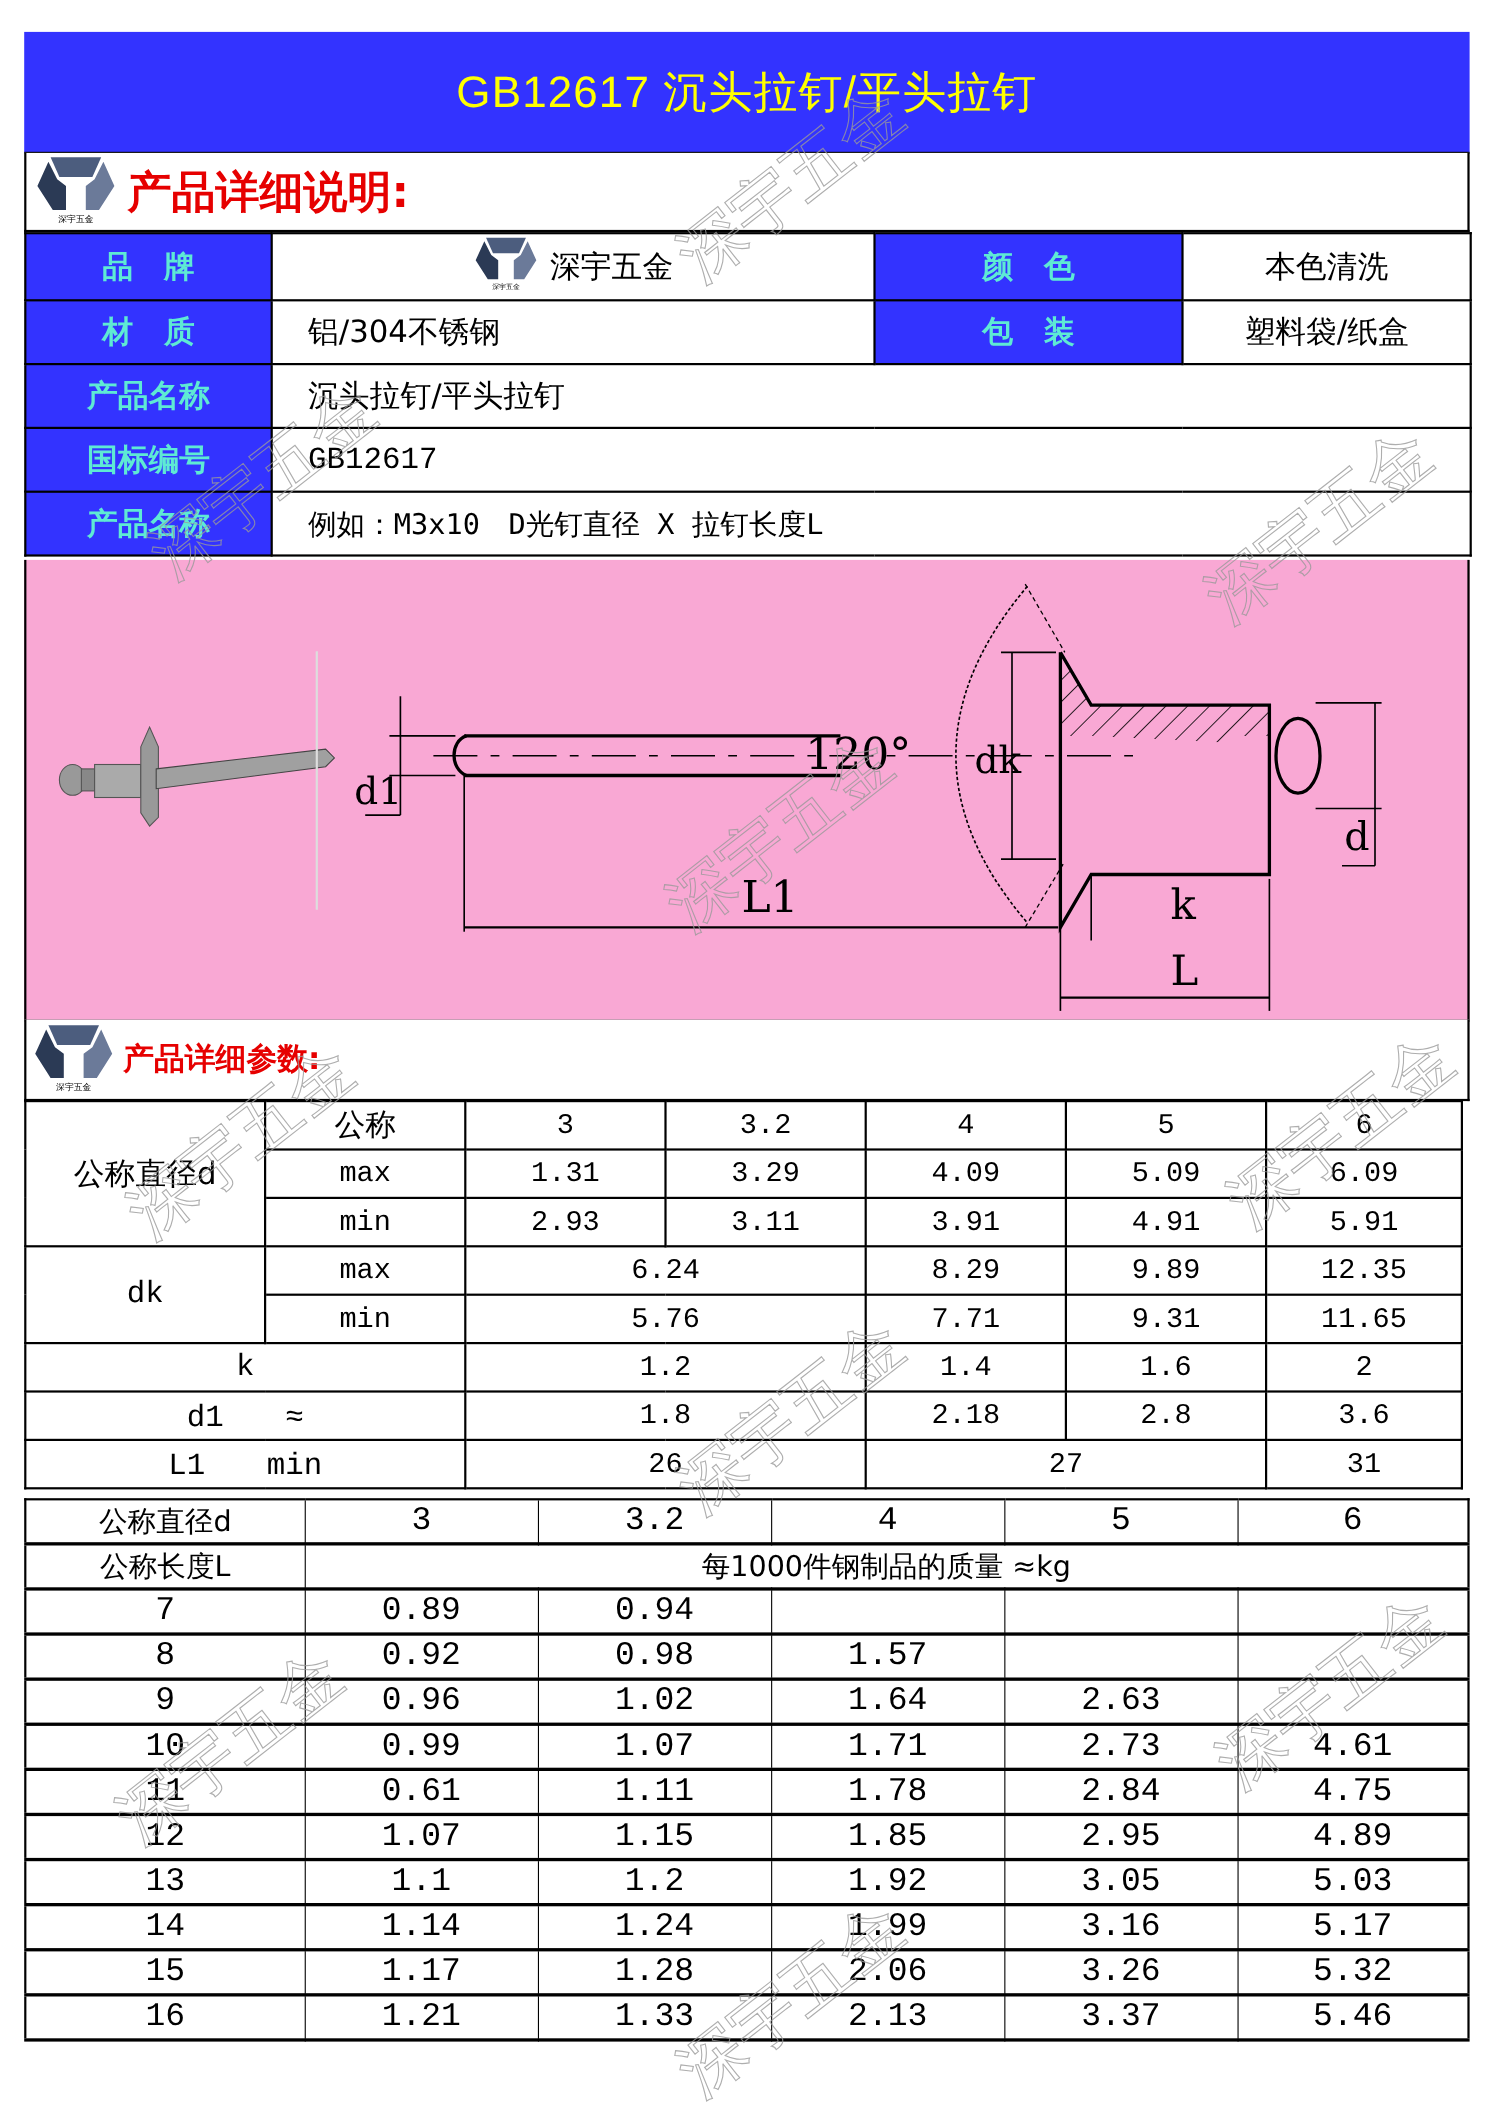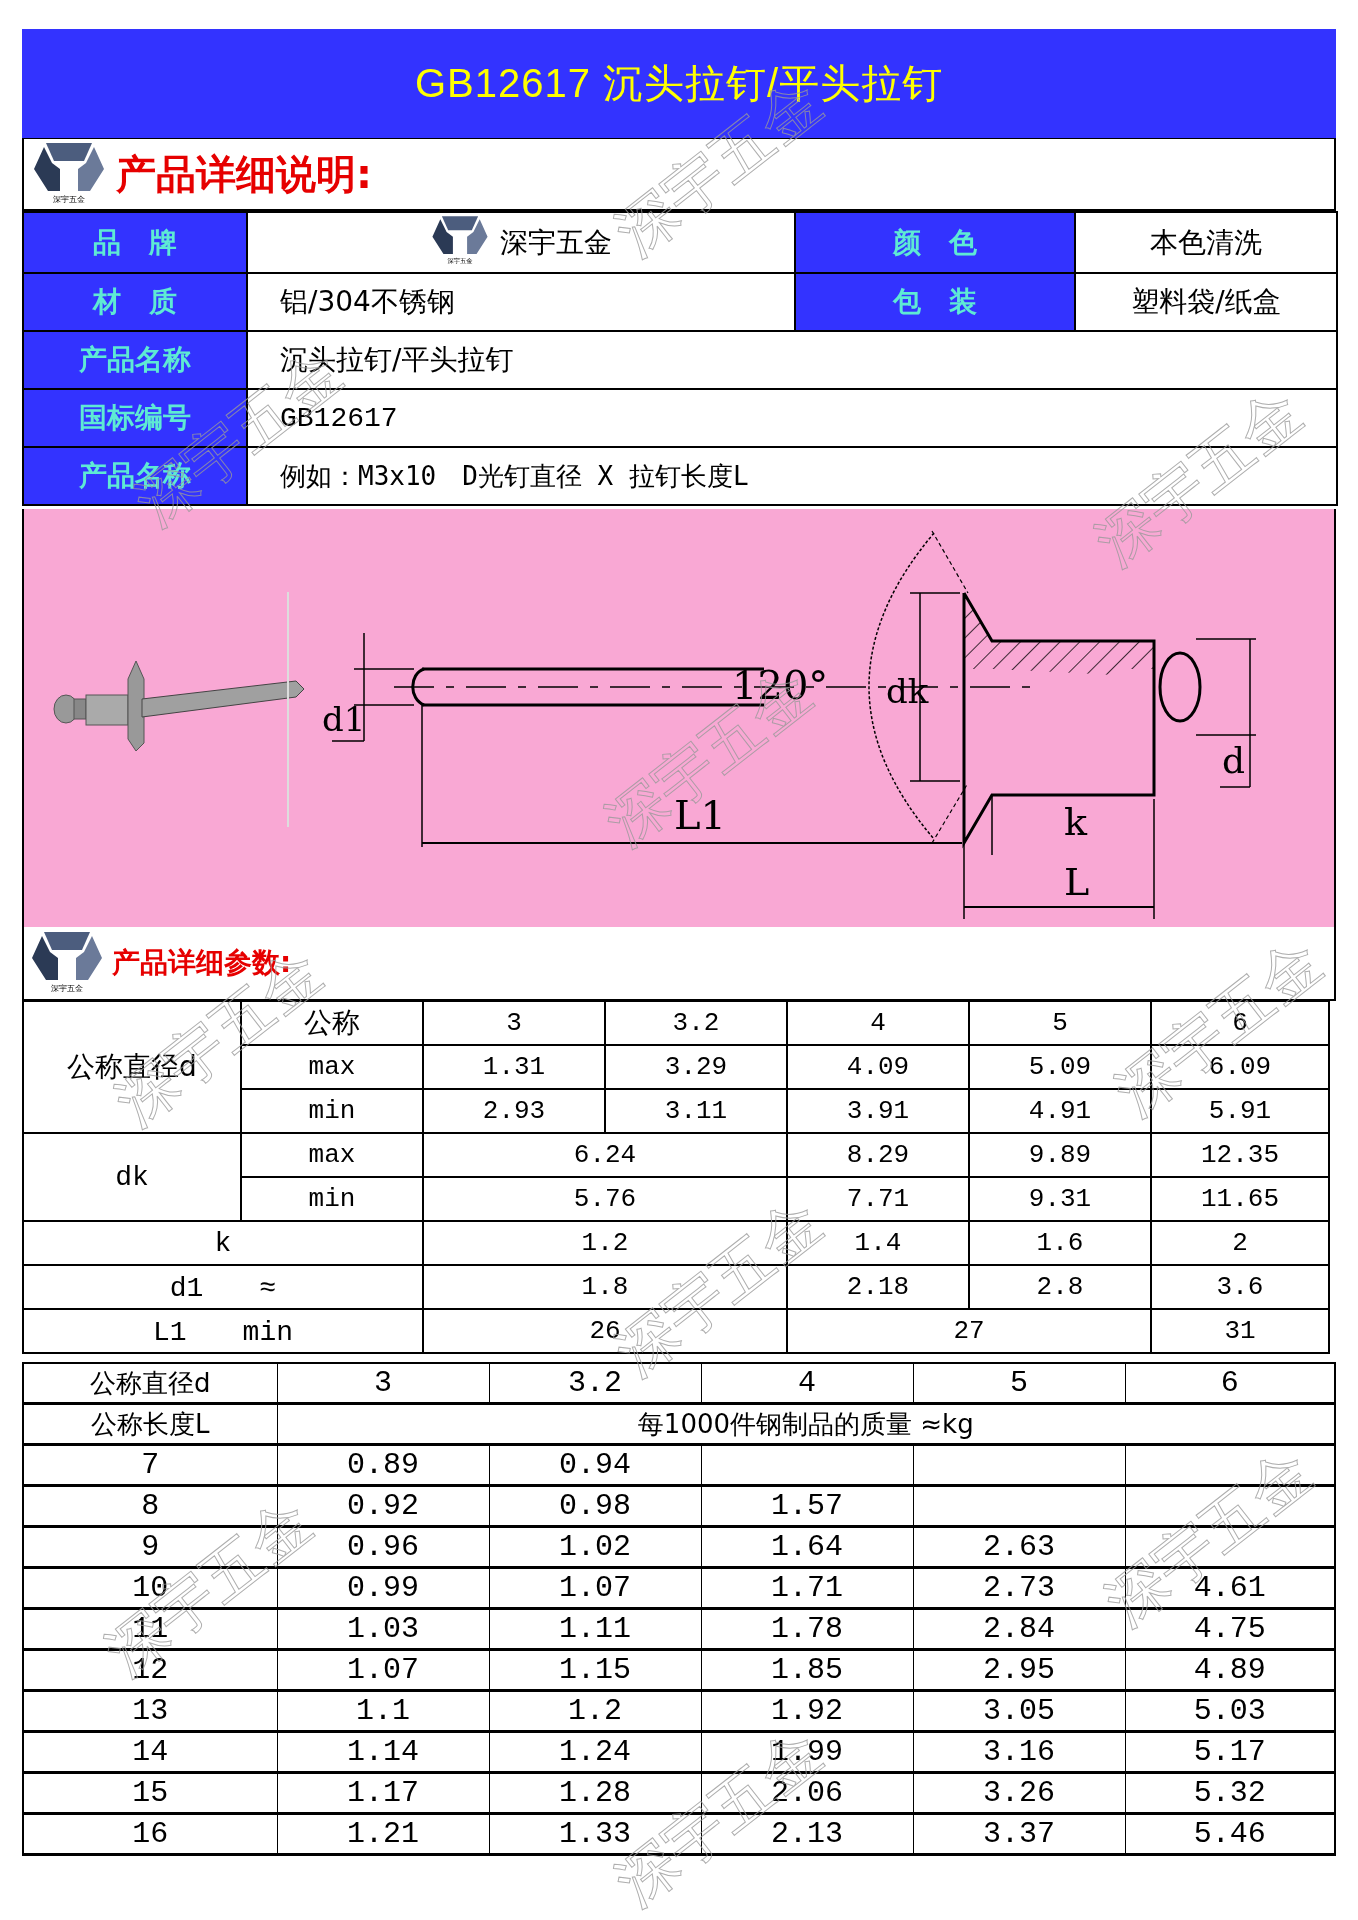--- a/index.html
+++ b/index.html
@@ -297,21 +297,21 @@
   <tr>
         <td>10</td>
         <td>0.99</td>
         <td>1.07</td>
         <td>1.71</td>
         <td>2.73</td>
         <td>4.61</td>
       </tr>
   <tr>
         <td>11</td>
-        <td>1.03</td>
+        <td>0.61</td>
         <td>1.11</td>
         <td>1.78</td>
         <td>2.84</td>
         <td>4.75</td>
       </tr>
   <tr>
         <td>12</td>
         <td>1.07</td>
         <td>1.15</td>
         <td>1.85</td>

